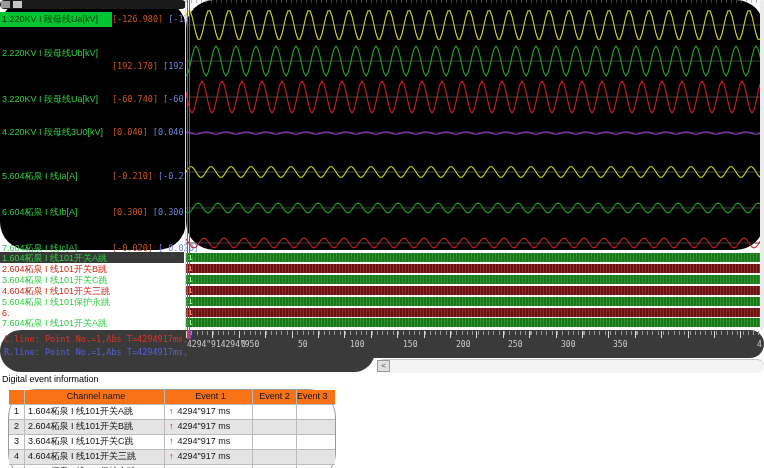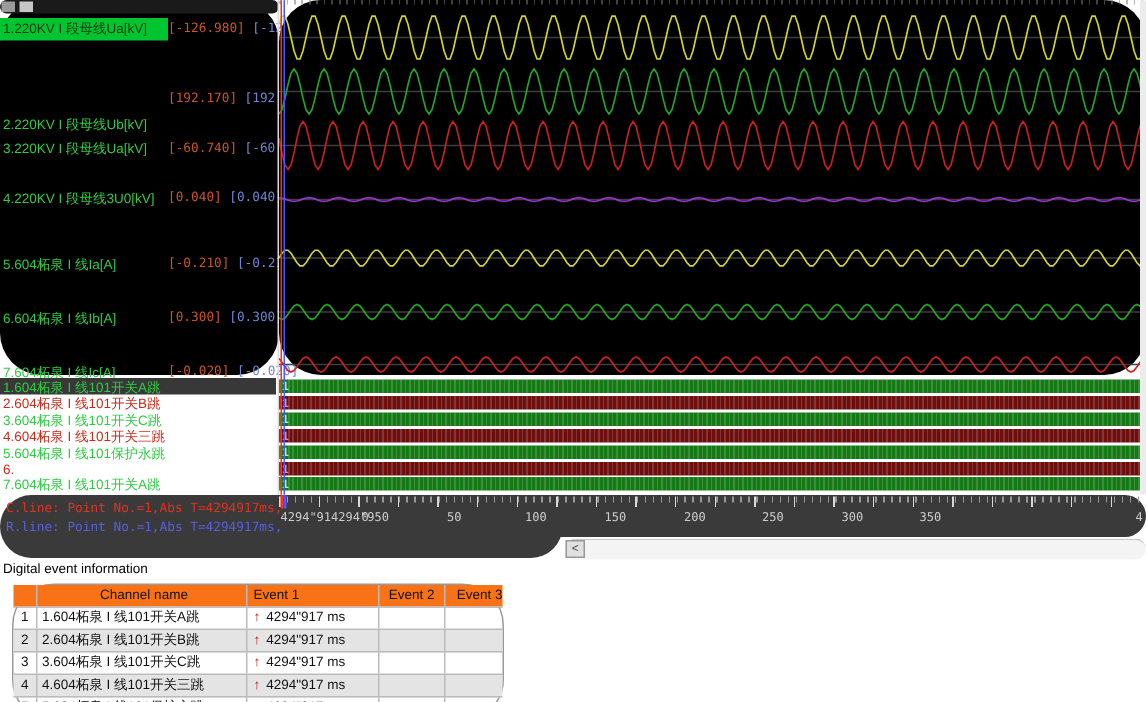--- a/index.html
+++ b/index.html
@@ -54,21 +54,21 @@
 
 <div class="app" id="app">
 
   <div class="abs left-panel" id="leftPanel">
       <div style="position: absolute; left: 0px; top: 12px; width: 112px; height: 15px; background: rgb(0, 197, 49);"></div>
       <div class="alabel" style="position: absolute; left: 2px; top: 12px; color: rgb(7, 58, 12);">1.220KV I 段母线Ua[kV]</div>
       <div class="avals" style="left: 112px; top: 12px;">
         <span style="color: rgb(204, 85, 34);">[-126.980]</span>
         <span style="color: rgb(111, 134, 214);">[-126.980]</span>
       </div>
-      <div class="alabel" style="position: absolute; left: 2px; top: 76px; color: rgb(46, 204, 64);">2.220KV I 段母线Ub[kV]</div>
+      <div class="alabel" style="position: absolute; left: 2px; top: 46px; color: rgb(46, 204, 64);">2.220KV I 段母线Ub[kV]</div>
       <div class="avals" style="left: 112px; top: 59px;">
         <span style="color: rgb(204, 85, 34);">[192.170]</span>
         <span style="color: rgb(111, 134, 214);">[192.170]</span>
       </div>
       <div class="alabel" style="position: absolute; left: 2px; top: 92px; color: rgb(46, 204, 64);">3.220KV I 段母线Ua[kV]</div>
       <div class="avals" style="left: 112px; top: 92px;">
         <span style="color: rgb(204, 85, 34);">[-60.740]</span>
         <span style="color: rgb(111, 134, 214);">[-60.740]</span>
       </div>
       <div class="alabel" style="position: absolute; left: 2px; top: 125px; color: rgb(46, 204, 64);">4.220KV I 段母线3U0[kV]</div>
@@ -180,23 +180,23 @@
   <div class="abs scrollbar">
     <div class="sb-btn">&lt;</div>
   </div>
 
   <div class="abs sec-title">Digital event information</div>
 
   <div class="abs etable" id="etable">
     <div class="erow ehead">
       <div class="ecell c-num"></div>
       <div class="ecell c-name" style="text-align:center;">Channel name</div>
-      <div class="ecell c-e1" style="text-align:left;">Event 1</div>
+      <div class="ecell c-e1" style="text-align:center;">Event 1</div>
       <div class="ecell c-e2" style="text-align:center;">Event 2</div>
-      <div class="ecell c-e3" style="text-align:right;">Event 3</div>
+      <div class="ecell c-e3" style="text-align:left;">Event 3</div>
     </div>
   <div class="erow" style="">
         <div class="ecell c-num">1</div>
         <div class="ecell c-name">1.604柘泉 I 线101开关A跳</div>
         <div class="ecell c-e1"><span class="arrow">↑</span><span>4294"917 ms</span></div>
         <div class="ecell c-e2"></div>
         <div class="ecell c-e3"></div>
       </div>
       <div class="erow" style="background: rgb(228, 228, 228);">
         <div class="ecell c-num">2</div>

